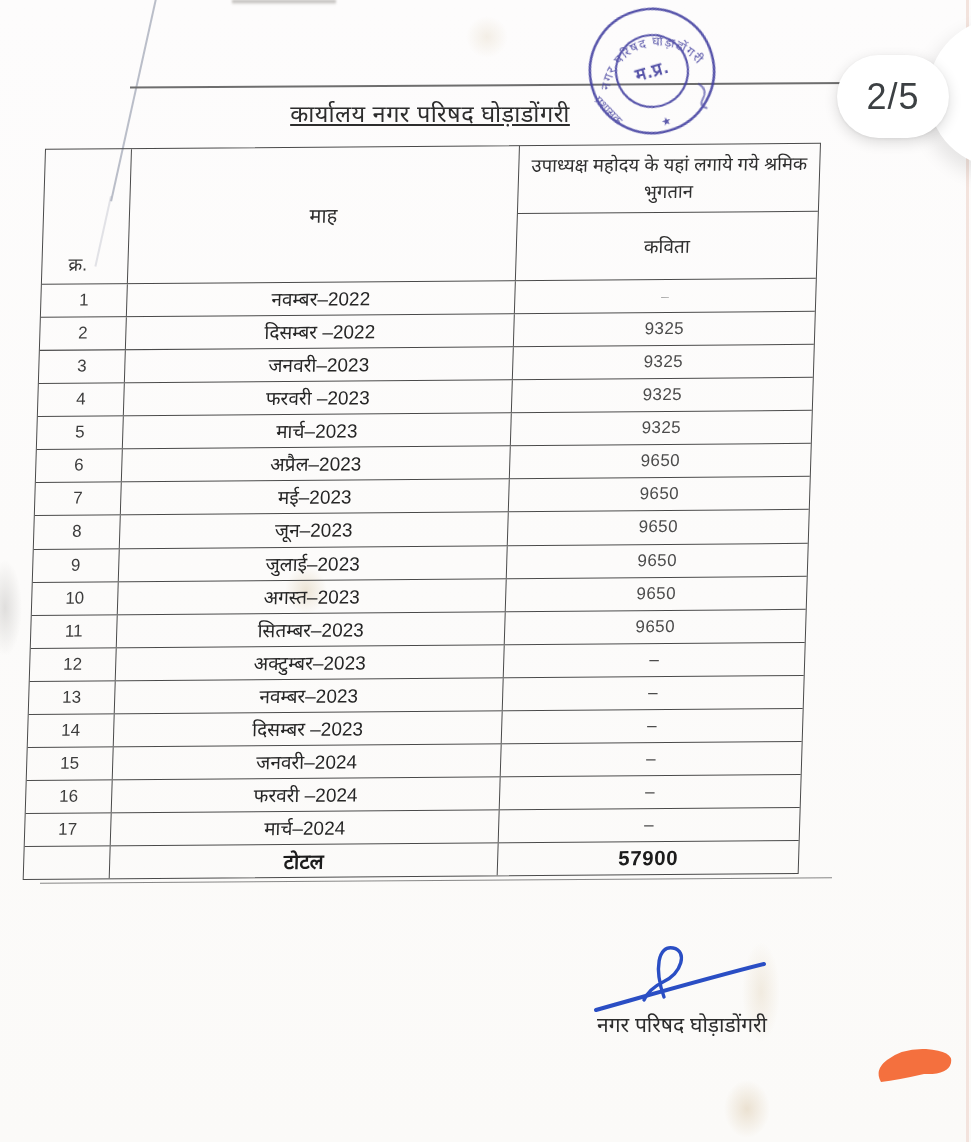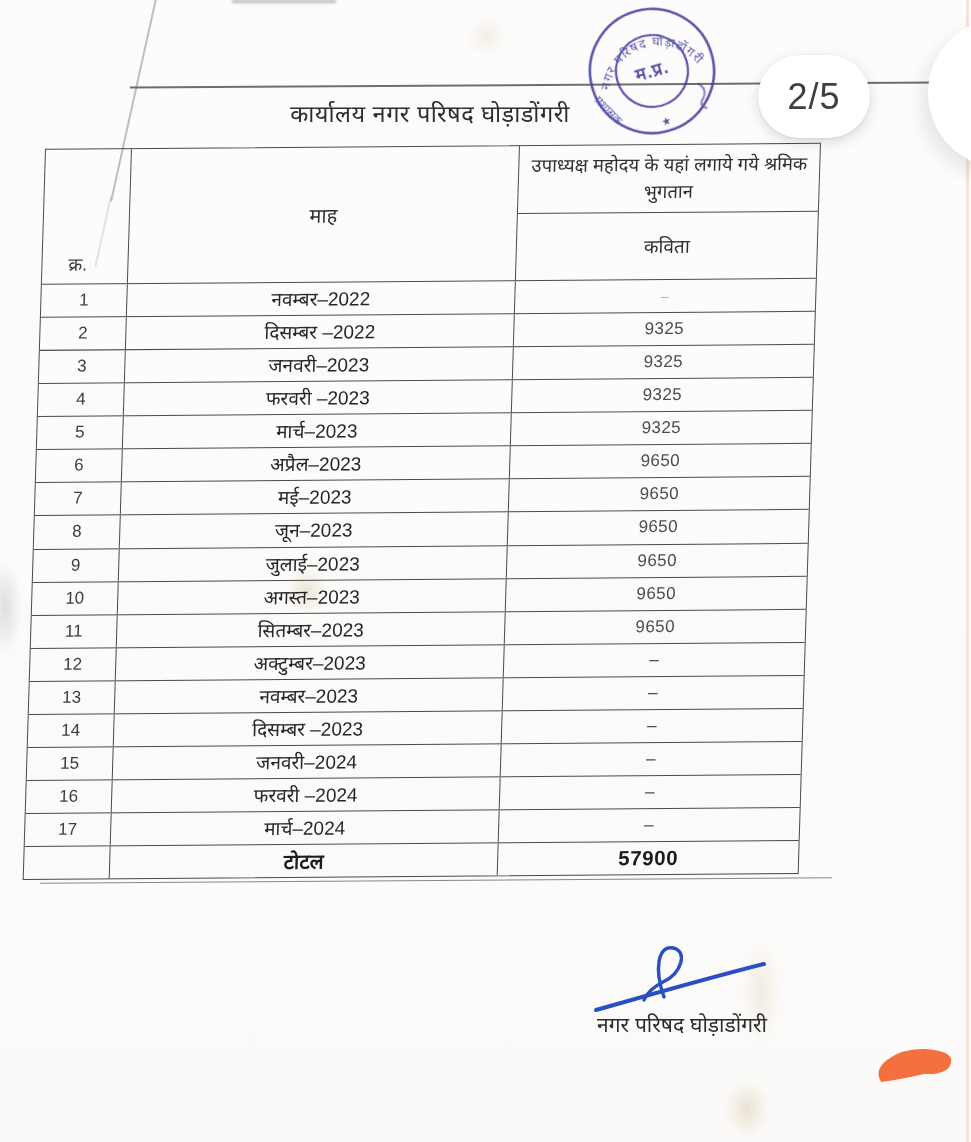--- a/index.html
+++ b/index.html
@@ -5,21 +5,21 @@
   * { margin:0; padding:0; box-sizing:border-box; }
   body { font-family:"Liberation Sans", sans-serif; background:#ffffff; }
   .screen { position:relative; width:971px; height:1142px; overflow:hidden;
             background:linear-gradient(180deg,#fdfcfc 0%,#fbfaf8 100%); }
   .abs { position:absolute; }
 
   
   .page-line { left:966px; top:0; width:2.5px; height:1142px; background:#f3e3dd; z-index:5; }
   .side-circle { left:928px; top:18px; width:150px; height:150px; border-radius:50%;
                  background:#fff; box-shadow:-7px 9px 18px rgba(0,0,0,0.09); z-index:6; }
-  .page-pill { left:758px; top:55px; width:112px; height:83px; border-radius:42px; background:#fff;
+  .page-pill { left:837px; top:55px; width:112px; height:83px; border-radius:42px; background:#fff;
                box-shadow:0 4px 14px rgba(0,0,0,0.14), 0 1px 3px rgba(0,0,0,0.06);
                display:flex; align-items:center; justify-content:center; z-index:7;
                font-size:36px; color:#3c4043; letter-spacing:1px; }
 
   
   .edge-diag { left:156px; top:-6px; width:1.8px; height:212px; background:#a9aebc;
                transform:rotate(12.5deg); transform-origin:top left; opacity:.8; }
   .edge-diag2 { left:110px; top:196px; width:1.6px; height:72px; background:#aeb2c0;
                 transform:rotate(12.5deg); transform-origin:top left; opacity:.35; }
   .top-smudge { left:232px; top:0; width:104px; height:5px;
@@ -34,21 +34,21 @@
             background:radial-gradient(closest-side, rgba(198,168,120,.30), rgba(198,168,120,0)); }
   .stain4 { left:466px; top:16px; width:42px; height:42px;
             background:radial-gradient(closest-side, rgba(200,175,130,.18), rgba(200,175,130,0)); }
   .stain5 { left:-12px; top:560px; width:34px; height:96px;
             background:radial-gradient(closest-side, rgba(150,148,145,.28), rgba(150,148,145,0)); }
 
   
   .title-rule { left:130px; top:84px; width:812px; height:1.7px; background:#6e6e6e;
                 transform:rotate(-0.35deg); }
   .doc-title { left:230px; top:97px; width:400px; text-align:center; font-size:23.5px;
-               color:#2d2d2d; font-weight:500; letter-spacing:.5px; }
+               color:#2d2d2d; font-weight:500; letter-spacing:.5px;text-decoration:underline; }
 
   .stamp { left:577px; top:-4px; width:150px; height:150px; transform:rotate(-16deg);
            opacity:.88; filter:blur(.3px); z-index:4; }
 
   
   .doc-table { left:45px; top:147px; width:776px; height:731px;
                border:1.6px solid #4a4a4a; display:flex; flex-direction:column;
                transform:rotate(-0.45deg) skewX(-2.2deg); transform-origin:30% 0%;
                color:#2f2f2f; z-index:2; }
   .t-head { display:flex; height:135px; border-bottom:1.6px solid #4a4a4a; }

